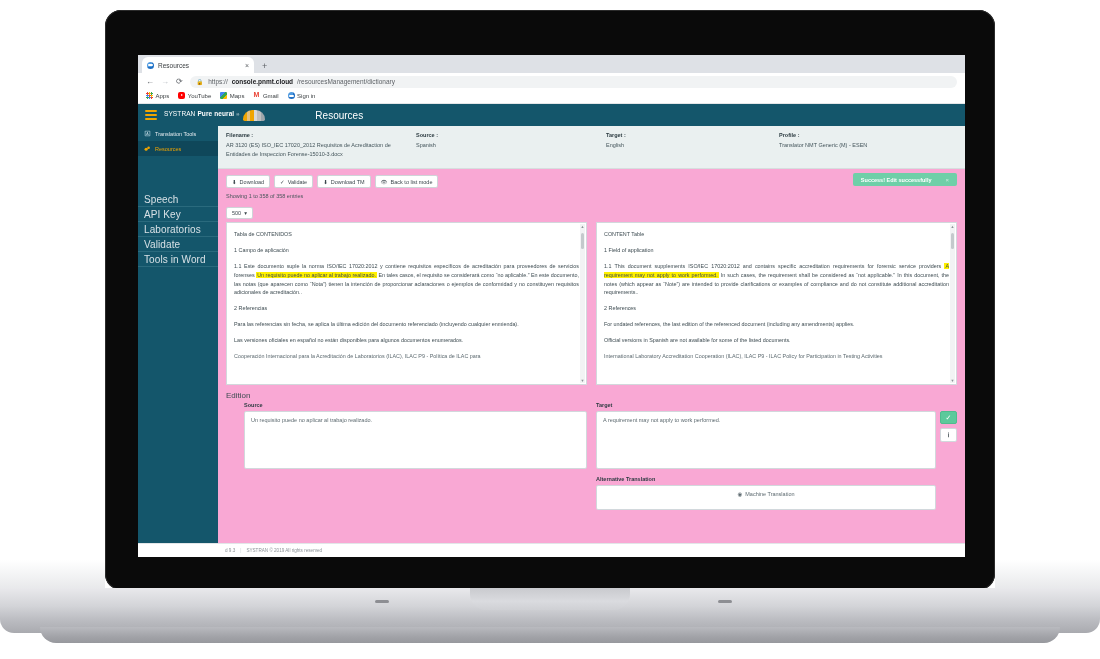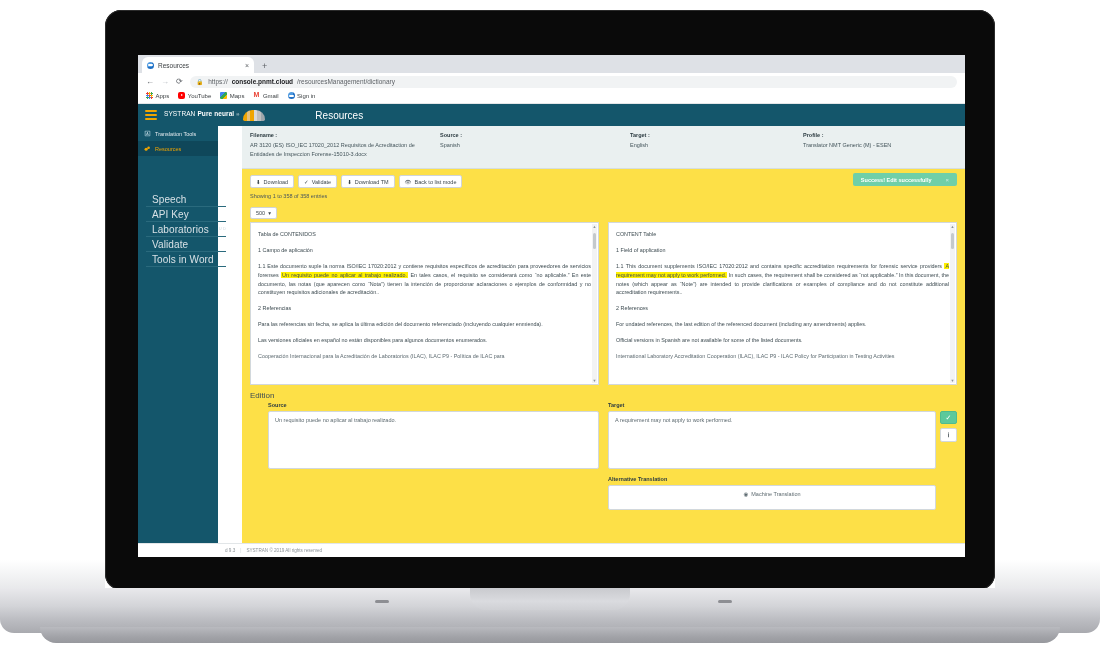--- a/index.html
+++ b/index.html
@@ -161,27 +161,27 @@
   .sidebar {
     width:80px; background:#14566b; color:#cfd9de; flex:0 0 80px;
     position:relative;
   }
   .side-item {
     display:flex; align-items:center; gap:4px; padding:4px 6px;
     font-size:5.5px; color:#e3eaee;
   }
   .side-item.active { background:#0f475a; color:#f0a500;}
   .side-ico { width:7px; height:7px; flex:0 0 auto; }
-  .side-overlay { position:absolute; left:8px; top:66px; width:80px; }
+  .side-overlay { position:absolute; left:0; top:66px; width:80px; }
   .side-big {
     font-size:10px; color:#d8e1e6; padding:1.5px 6px;
     border-bottom:1px solid #2a6a7d; letter-spacing:.1px;
   }
 
-  .content { flex:1; background:#fde047; position:relative; overflow:hidden;margin-left:24px; }
+  .content { flex:1; background:#f9a8d4; position:relative; overflow:hidden; }
 
   .meta-panel {
     background:#eaf0f0; border-bottom:1px solid #d6dede;
     display:flex; padding:6px 8px 10px 8px; gap:0;
   }
   .meta-col { font-size:5.5px; color:#3a4a50; }
   .meta-col .lbl { font-weight:bold; color:#2c3b41; margin-bottom:3px; }
   .meta-col .val { line-height:1.55; color:#44555b;}
   .mc1 { width:190px; }
   .mc2 { width:190px; }

